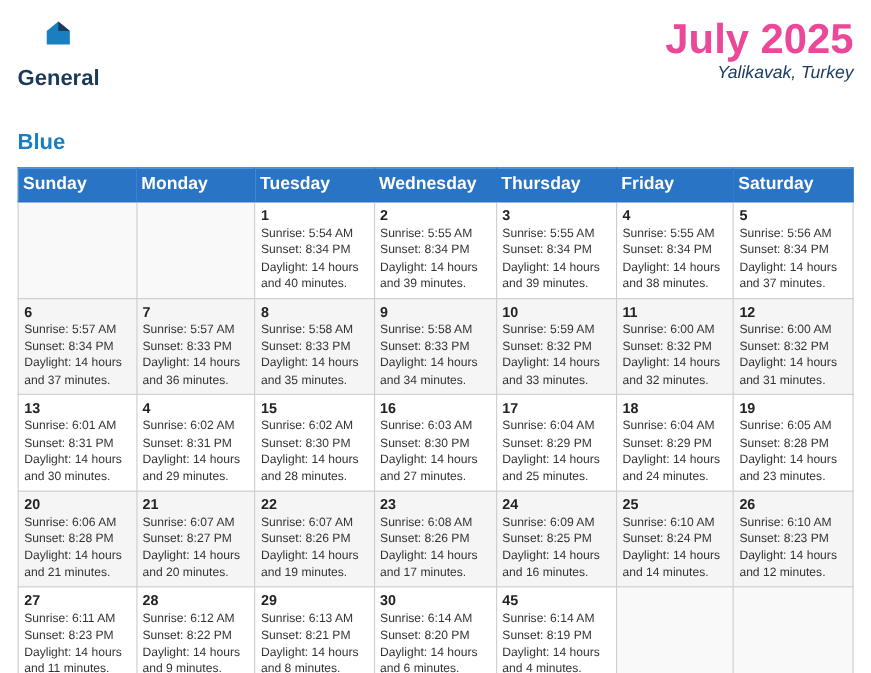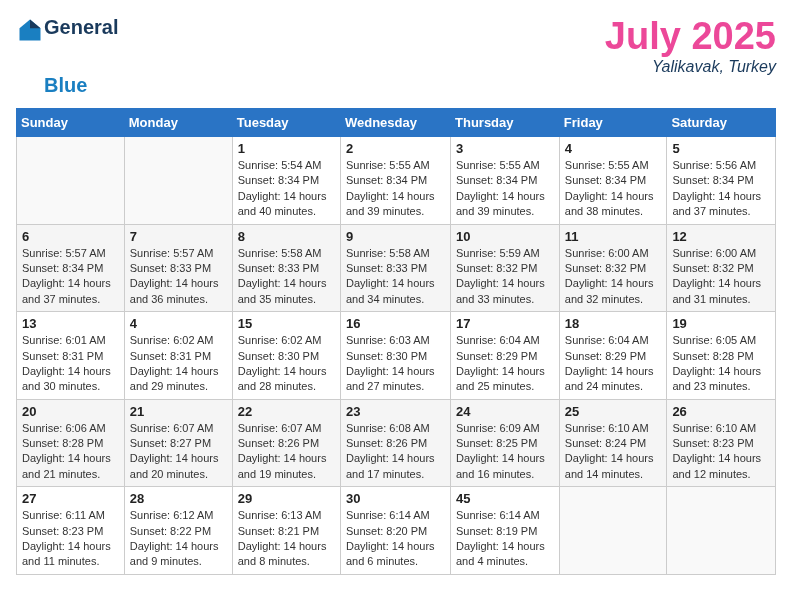--- a/index.html
+++ b/index.html
@@ -11,22 +11,23 @@
       padding: 16px;
     }
     .header {
       display: flex;
       justify-content: space-between;
       align-items: flex-start;
       margin-bottom: 12px;
     }
     .logo {
       display: flex;
-      align-items: flex-start;
-      gap: 0;
+      align-items: center;
+      gap: 16px;
+      flex-direction: column;
     }
     .logo-icon {
       width: 28px;
       height: 28px;
     }
     .title-block {
       text-align: right;
     }
     .month-title {
       font-size: 38px;
@@ -42,21 +43,21 @@
     table {
       width: 100%;
       border-collapse: collapse;
       font-size: 11px;
     }
     thead tr th {
       background-color: #2a74c5;
       color: #fff;
       padding: 6px 4px;
       text-align: left;
-      font-size: 13px;
+      font-size: 16px;
       border: 1px solid #2a74c5;
     }
     tbody tr td {
       border: 1px solid #ccc;
       vertical-align: top;
       padding: 4px 5px;
       width: 113px;
       height: 80px;
       background: #fff;
     }

